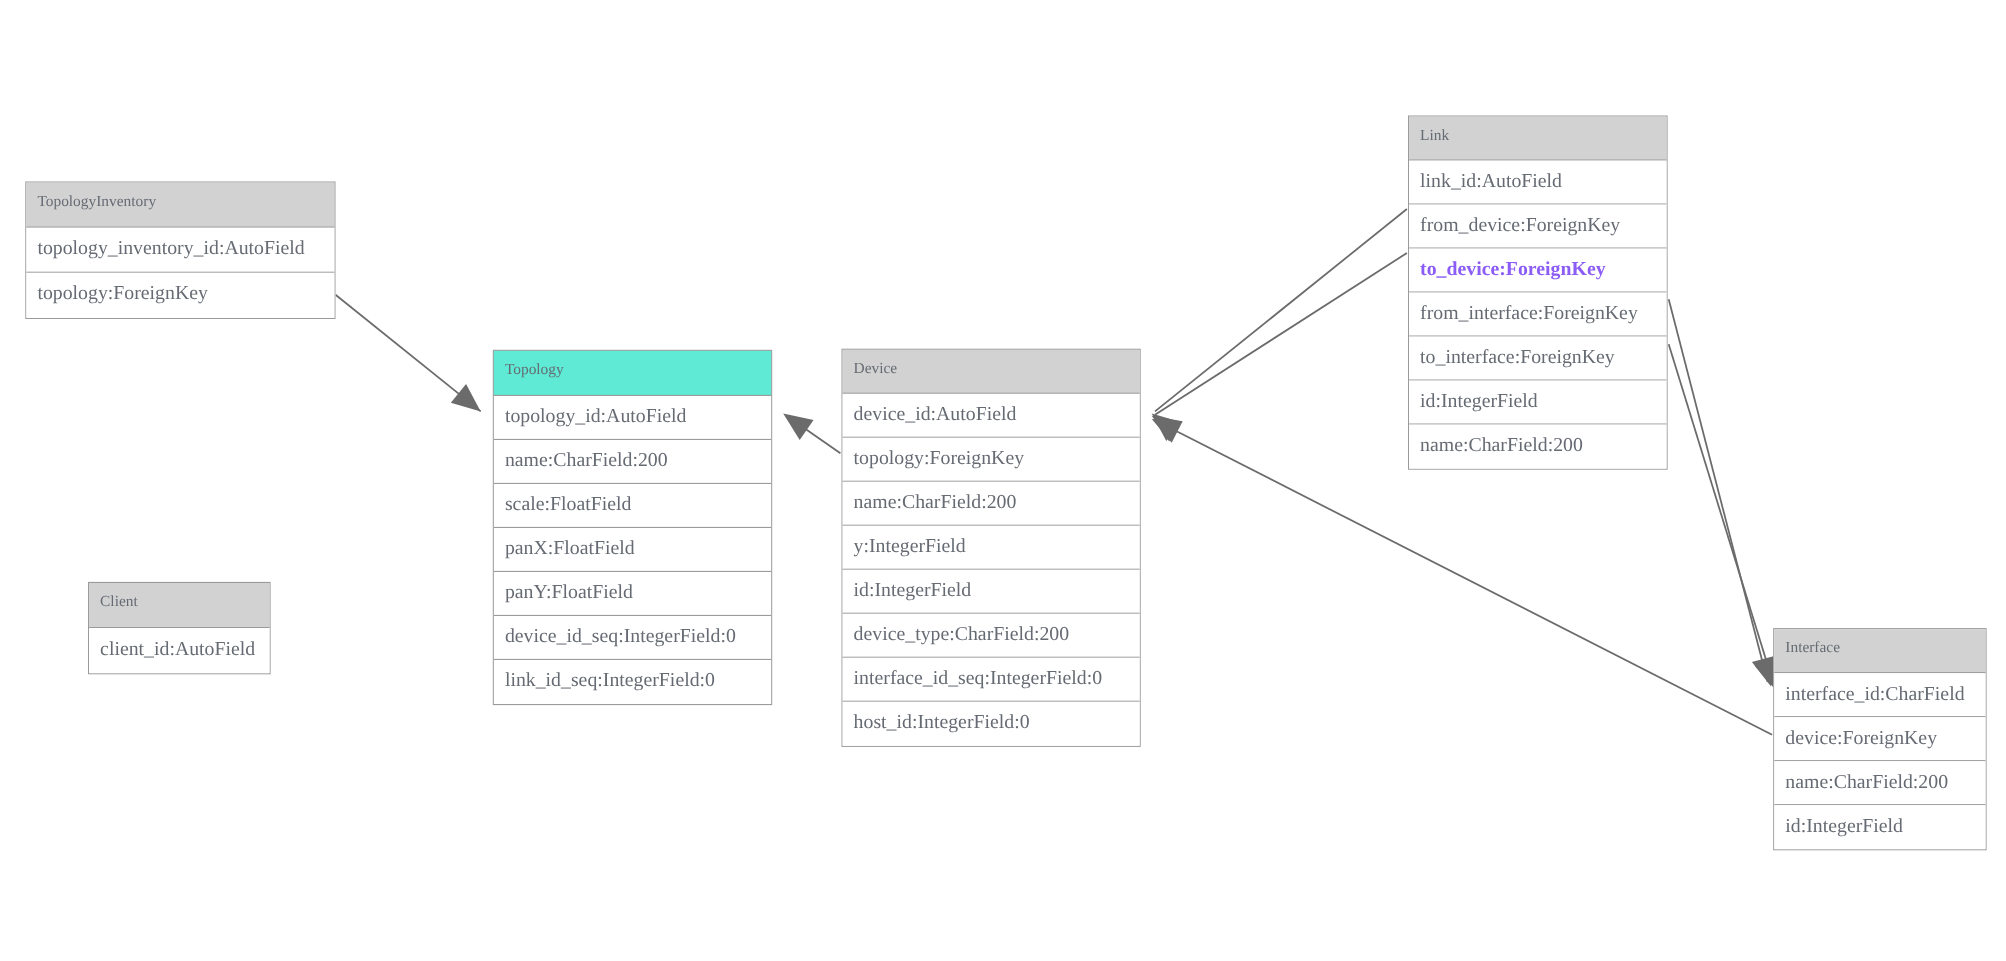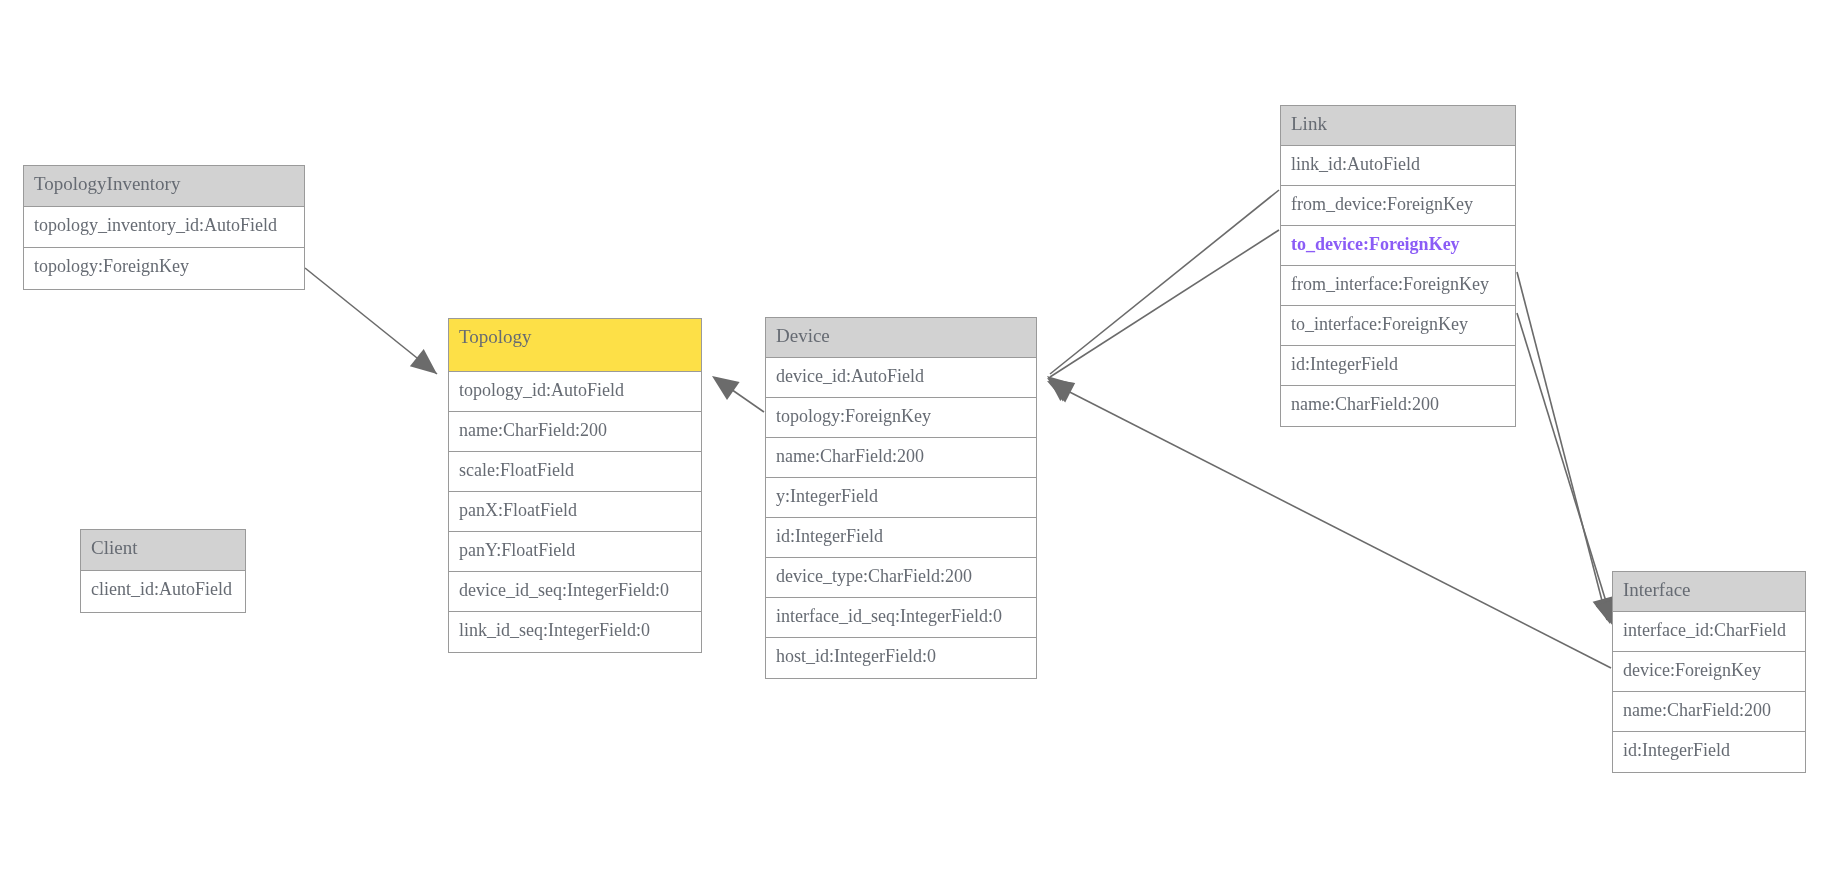--- a/index.html
+++ b/index.html
@@ -32,21 +32,21 @@
     box-sizing: border-box;
     border: 1px solid #9a9a9a;
     background: #ffffff;
     z-index: 5;
   }
   .entity-header {
     box-sizing: border-box;
     background: #d2d2d2;
     border-bottom: 1px solid #9a9a9a;
     color: #666b73;
-    font-size: 19px;
+    font-size: 14px;
     line-height: 20px;
     padding: 8px 0 9px 10px;
     white-space: nowrap;
     overflow: hidden;
   }
   .entity-field {
     box-sizing: border-box;
     border-bottom: 1px solid #9a9a9a;
     color: #666b73;
     font-size: 18px;
@@ -96,21 +96,21 @@
       </g>
     </svg>
 
   <div id="entity-layer">
       <div class="entity" style="left: 23px; top: 165px; width: 282px; border-color: rgb(154, 154, 154);">
         <div class="entity-header" style="height: 41px; background: rgb(210, 210, 210); border-bottom-color: rgb(154, 154, 154); color: rgb(102, 107, 115);">TopologyInventory</div>
         <div class="entity-field" style="height: 41px; border-bottom-color: rgb(154, 154, 154); color: rgb(102, 107, 115);">topology_inventory_id:AutoField</div>
         <div class="entity-field" style="height: 41px; border-bottom-color: rgb(154, 154, 154); color: rgb(102, 107, 115);">topology:ForeignKey</div>
       </div>
       <div class="entity" style="left: 448px; top: 318px; width: 254px; border-color: rgb(154, 154, 154);">
-        <div class="entity-header" style="height: 53px; background: #fde047; border-bottom-color: rgb(154, 154, 154); color: rgb(102, 107, 115);">Topology</div>
+        <div class="entity-header" style="height: 41px; background: #5eead4; border-bottom-color: rgb(154, 154, 154); color: rgb(102, 107, 115);">Topology</div>
         <div class="entity-field" style="height: 40px; border-bottom-color: rgb(154, 154, 154); color: rgb(102, 107, 115);">topology_id:AutoField</div>
         <div class="entity-field" style="height: 40px; border-bottom-color: rgb(154, 154, 154); color: rgb(102, 107, 115);">name:CharField:200</div>
         <div class="entity-field" style="height: 40px; border-bottom-color: rgb(154, 154, 154); color: rgb(102, 107, 115);">scale:FloatField</div>
         <div class="entity-field" style="height: 40px; border-bottom-color: rgb(154, 154, 154); color: rgb(102, 107, 115);">panX:FloatField</div>
         <div class="entity-field" style="height: 40px; border-bottom-color: rgb(154, 154, 154); color: rgb(102, 107, 115);">panY:FloatField</div>
         <div class="entity-field" style="height: 40px; border-bottom-color: rgb(154, 154, 154); color: rgb(102, 107, 115);">device_id_seq:IntegerField:0</div>
         <div class="entity-field" style="height: 40px; border-bottom-color: rgb(154, 154, 154); color: rgb(102, 107, 115);">link_id_seq:IntegerField:0</div>
       </div>
       <div class="entity" style="left: 80px; top: 529px; width: 166px; border-color: rgb(154, 154, 154);">
         <div class="entity-header" style="height: 41px; background: rgb(210, 210, 210); border-bottom-color: rgb(154, 154, 154); color: rgb(102, 107, 115);">Client</div>

